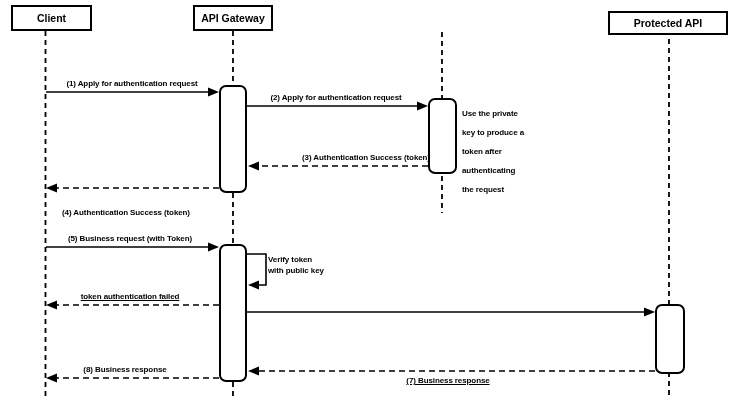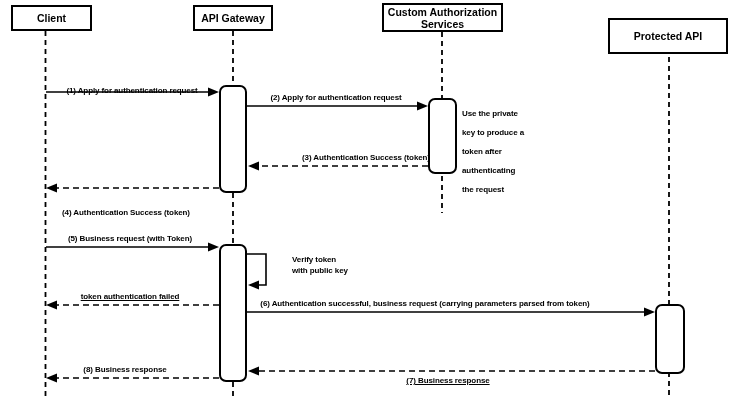--- a/index.html
+++ b/index.html
@@ -109,41 +109,38 @@
     <g>
       <line x1="219" y1="378" x2="57" y2="378" stroke="#000" stroke-width="1.6" stroke-dasharray="6,4"></line>
       <polygon points="46,378 57,373.5 57,382.5" fill="#000"></polygon>
     </g>
   </svg>
 
   <div class="actor-box" style="left:5px; top:5px; width:81px; height:26px;margin-left:6px;">Client</div>
 
   <div class="actor-box" style="left:193px; top:5px; width:80px; height:26px;">API Gateway</div>
 
-  <div class="actor-box" style="left:382px; top:3px; width:121px; height:29px;">Custom Authorization
-Services</div>
 
-  <div class="actor-box" style="left:608px; top:18px; width:120px; height:36px;">Protected API</div>
+  <div class="actor-box" style="left:608px; top:11px; width:120px; height:24px;">Protected API</div>
 
-  <div class="msg-label center" style="left:132px; top:86px;">(1) Apply for authentication request</div>
+  <div class="msg-label center" style="left:132px; top:79px;">(1) Apply for authentication request</div>
 
   <div class="msg-label center" style="left:336px; top:93px;">(2) Apply for authentication request</div>
 
   <div class="msg-label center" style="left:344px; top:153px;padding-left:44px;">(3) Authentication Success (token)</div>
 
   <div class="msg-label center" style="left:126px; top:175px;margin-top:33px;">(4) Authentication Success (token)</div>
 
   <div class="msg-label center" style="left:130px; top:234px;">(5) Business request (with Token)</div>
 
-  <div class="msg-label" style="left:268px; top:255px; white-space:pre-line; line-height:10.5px;margin-left:24px;">Verify token
+  <div class="msg-label" style="left:268px; top:255px; white-space:pre-line; line-height:10.5px;">Verify token
 with public key</div>
 
   <div class="msg-label center" style="left:130px; top:292px;text-decoration:underline;">token authentication failed</div>
 
-  <div class="msg-label center" style="left:425px; top:299px;">(6) Authentication successful, business request (carrying parameters parsed from token)</div>
 
   <div class="msg-label center" style="left:448px; top:376px;text-decoration:underline;">(7) Business response</div>
 
   <div class="msg-label center" style="left:125px; top:365px;">(8) Business response</div>
 
   <div class="note-text" style="left:462px; top:104px;">Use the private
 key to produce a
 token after
 authenticating
 the request</div>

